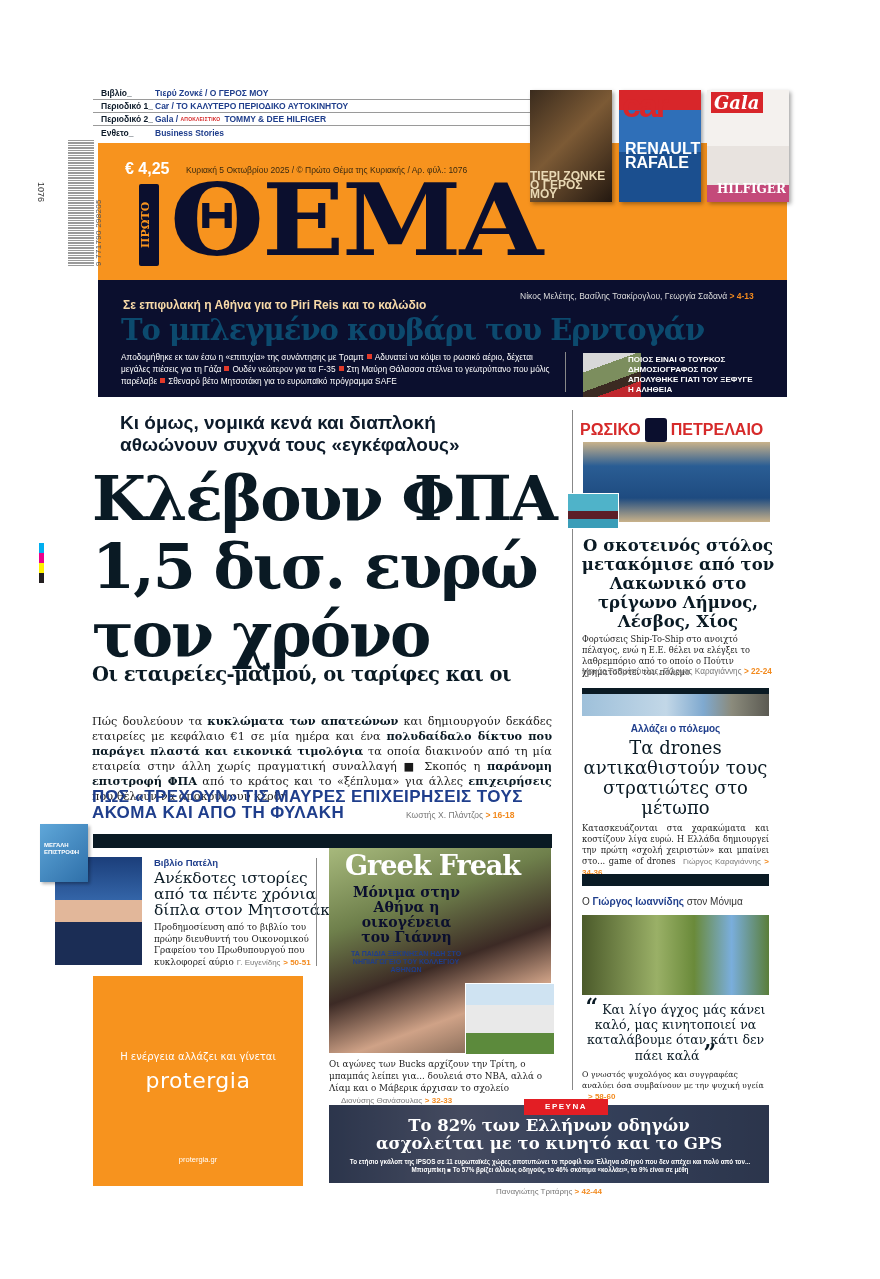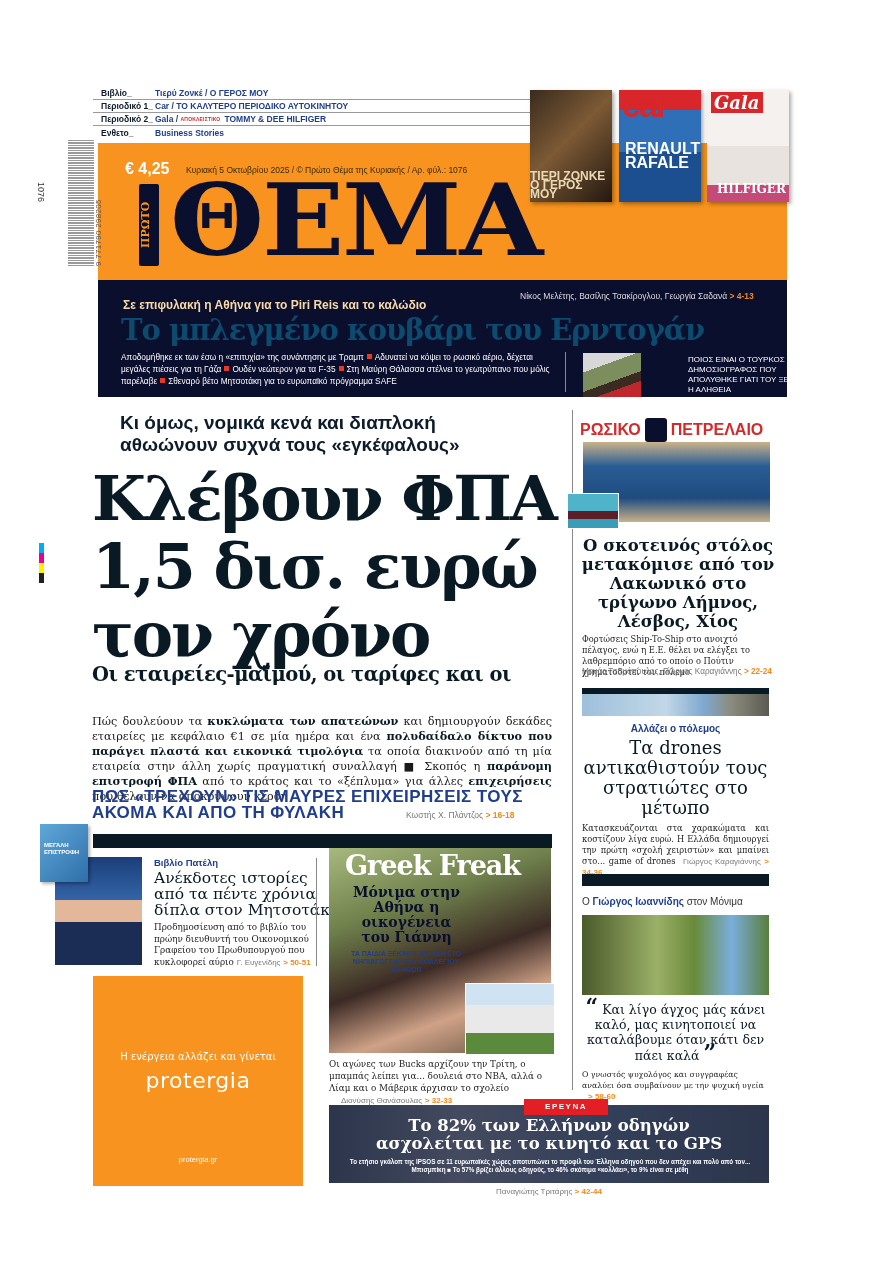--- a/index.html
+++ b/index.html
@@ -46,21 +46,21 @@
 
   
   #banner { left: 98px; top: 280px; width: 689px; height: 117px; background: #0b0f2e; }
   #banner-byline { left: 520px; top: 291px; font-size: 8.5px; color: #dcdcdc; }
   #banner-kicker { left: 123px; top: 298px; font-size: 12px; font-weight: bold; color: #f7d9a8; }
   #banner-title { left: 121px; top: 313px; font-family: "DejaVu Serif", serif; font-weight: bold; font-size: 29px; color: #0c4a6e; letter-spacing: -1px; }
   #banner-text { left: 121px; top: 351px; width: 440px; font-size: 8.3px; line-height: 12px; color: #ffffff; }
   .sq { display: inline-block; width: 5px; height: 5px; background: #e33a2a; margin: 0 3px 1px 3px; }
   #banner-divider { left: 565px; top: 352px; width: 1px; height: 40px; background: #888; }
   #banner-photo { left: 583px; top: 353px; width: 58px; height: 44px; background: linear-gradient(160deg,#d8d8d8 0 30%,#7c8e5e 30% 60%,#3b2a22 60% 75%,#c0272d 75%); }
-  #banner-side { left: 688px; top: 355px; width: 130px; font-size: 8px; font-weight: normal; color: #ffffff; line-height: 10px; }
+  #banner-side { left: 628px; top: 355px; width: 130px; font-size: 8px; font-weight: bold; color: #ffffff; line-height: 10px; }
 
   
   #kicker { left: 120px; top: 412px; font-size: 19px; font-weight: bold; line-height: 22px; color: #0d1b2a; }
   #headline { left: 92px; top: 465px; font-family: "DejaVu Serif", serif; font-weight: bold; font-size: 62px; line-height: 68px; color: #0a1a24; letter-spacing: -2px; }
   #subhead { left: 92px; top: 664px; font-family: "DejaVu Serif", serif; font-weight: bold; font-size: 19.5px; line-height: 22px; color: #0a1a24; letter-spacing: -0.5px; }
   #body { left: 92px; top: 714px; width: 460px; font-family: "DejaVu Serif", serif; font-size: 11.3px; line-height: 15px; color: #1a1a1a; text-align: justify; }
   #body b { color: #0a1a24; }
   #cta { left: 92px; top: 789px; font-size: 17px; font-weight: bold; line-height: 16px; color: #1f3e8c; letter-spacing: 0.4px; }
   #main-byline { left: 406px; top: 810px; font-size: 8.5px; }
 

